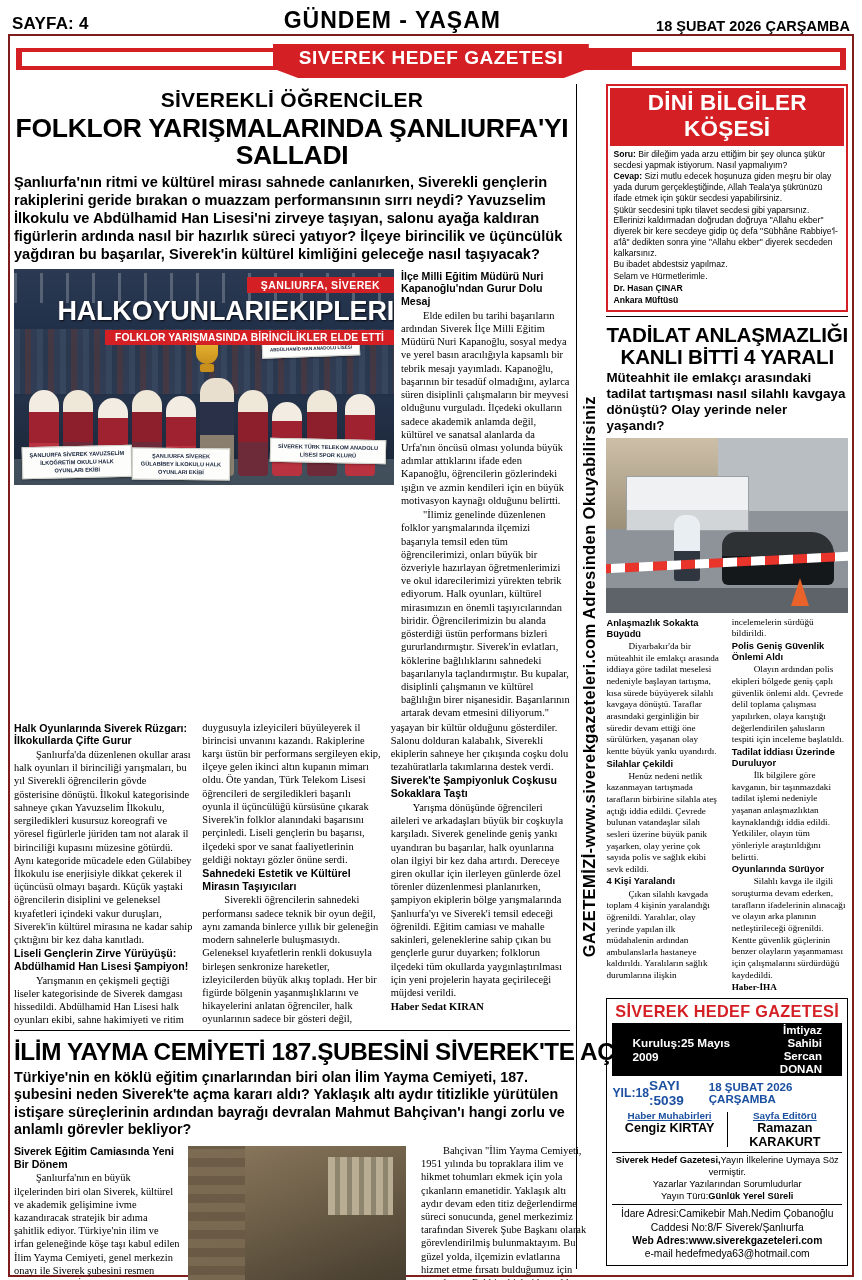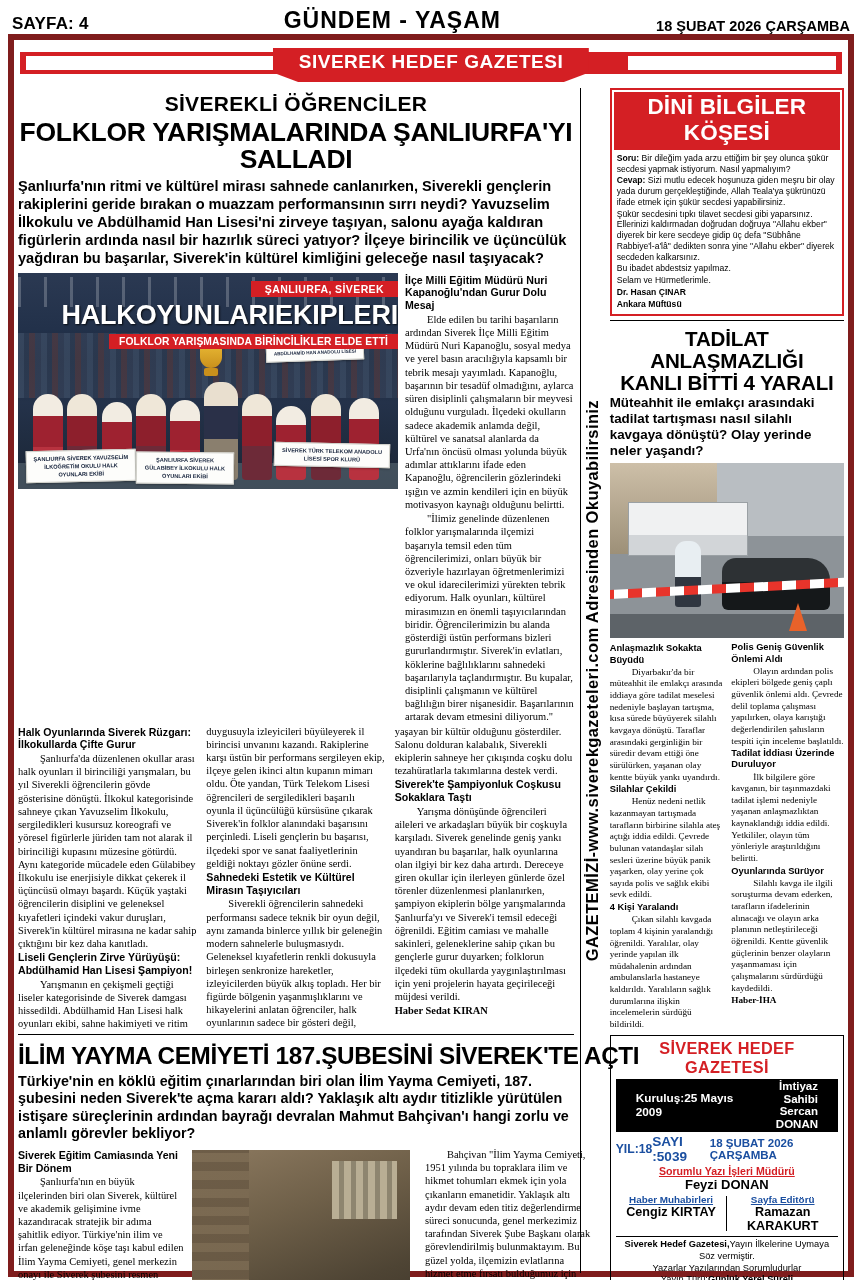--- a/index.html
+++ b/index.html
@@ -10,21 +10,21 @@
   }
   .page{width:862px;height:1280px;position:relative;box-sizing:border-box;padding:0 8px;}
 
   
   .topbar{display:flex;align-items:flex-end;justify-content:space-between;height:30px;padding:4px 4px 0 4px;gap:12px;}
   .topbar .page-no{font-size:17px;font-weight:bold;letter-spacing:.2px;}
   .topbar .section{font-size:23px;font-weight:bold;letter-spacing:1px;margin-left:40px;}
   .topbar .date{font-size:14.5px;font-weight:bold;}
 
   
-  .frame{border:6px solid #7f1d1d;height:1243px;box-sizing:border-box;position:relative;padding:4px;}
+  .frame{border:2px solid #7f1d1d;height:1243px;box-sizing:border-box;position:relative;padding:4px;}
 
   
   .ribbon{position:relative;height:38px;margin:4px 2px 2px 2px;}
   .ribbon .bar{position:absolute;left:0;right:0;top:4px;height:22px;background:#d41f24;}
   .ribbon .white-l{position:absolute;left:6px;top:8px;width:272px;height:14px;background:#fff;}
   .ribbon .white-r{position:absolute;right:6px;top:8px;width:208px;height:14px;background:#fff;}
   .ribbon .plate{position:absolute;left:50%;transform:translateX(-50%);top:0;background:#d41f24;
         color:#fff;font-size:19px;font-weight:bold;letter-spacing:.5px;padding:3px 26px 9px 26px;
         clip-path:polygon(0 0,100% 0,100% 72%,92% 100%,8% 100%,0 72%);}
 
@@ -296,24 +296,20 @@
             <div class="r">
               <div>İmtiyaz Sahibi</div>
               <div>Sercan DONAN</div>
             </div>
           </div>
           <div class="imp-row2">
             <div class="yil">YIL:18</div>
             <div class="sayi">SAYI :5039</div>
             <div class="dt">18 ŞUBAT 2026 ÇARŞAMBA</div>
           </div>
-          <div class="imp-c">
-            <div class="lbl">Sorumlu Yazı İşleri Müdürü</div>
-            <div class="nm">Feyzi DONAN</div>
-          </div>
           <div class="imp-two">
             <div>
               <div class="lbl">Haber Muhabirleri</div>
               <div class="nm">Cengiz KIRTAY</div>
             </div>
             <div class="divider"></div>
             <div>
               <div class="lbl">Sayfa Editörü</div>
               <div class="nm">Ramazan KARAKURT</div>
             </div>

